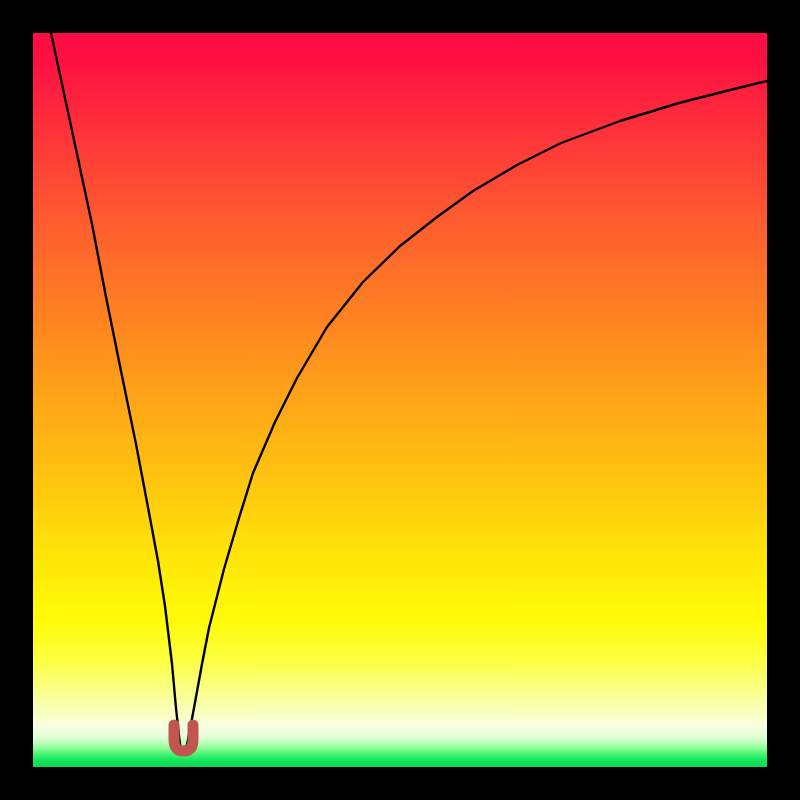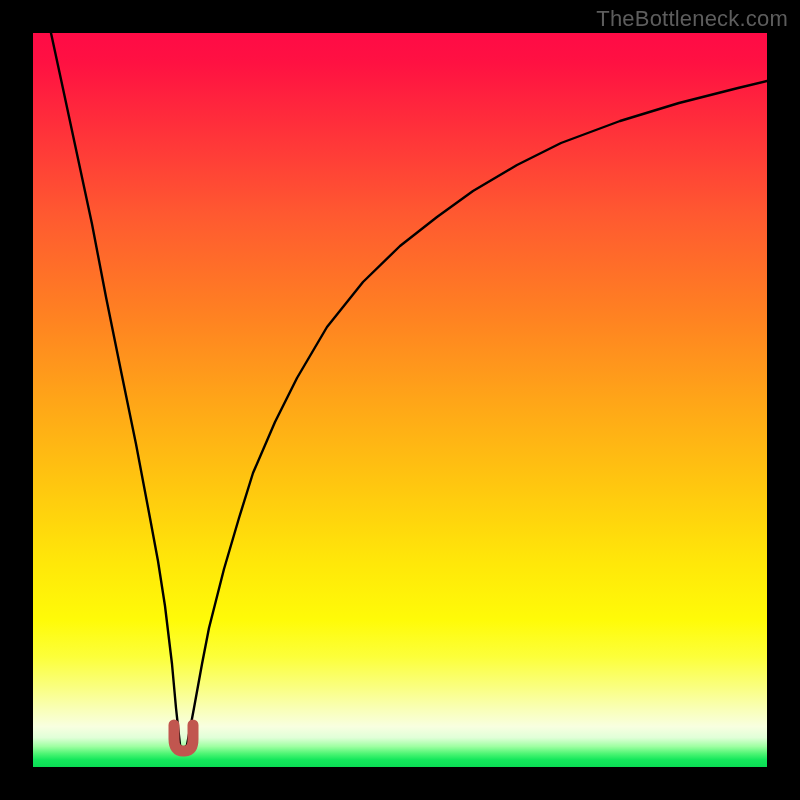--- a/index.html
+++ b/index.html
@@ -112,14 +112,13 @@
 
       <path d="M 141 692
                L 141 706
                Q 141 718 150 718
                L 152 718
                Q 160 718 160 706
                L 160 692" fill="none" stroke="#c1564f" stroke-width="11" stroke-linecap="round" stroke-linejoin="round"></path>
     </svg>
   </div>
 
-  <div class="watermark">TheBottleneck.com</div>
 </div>
 
 </body></html>

